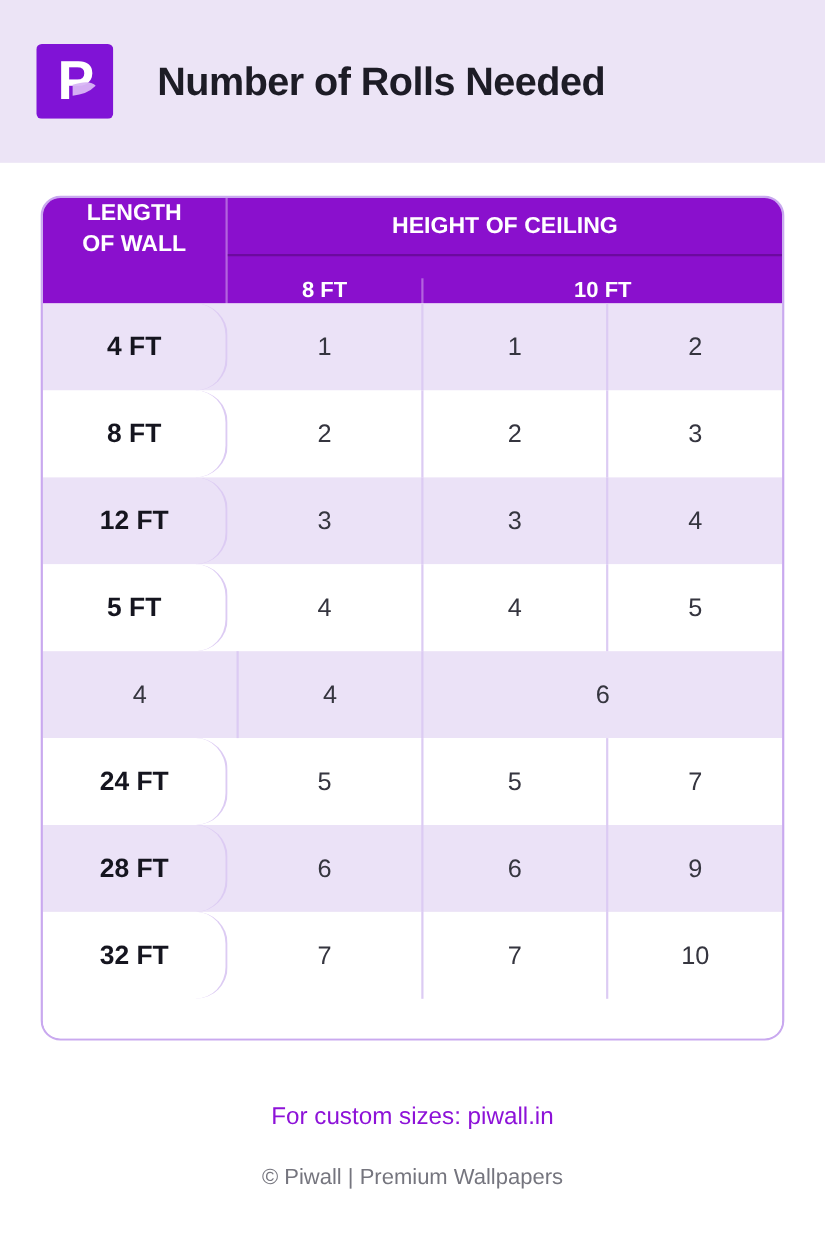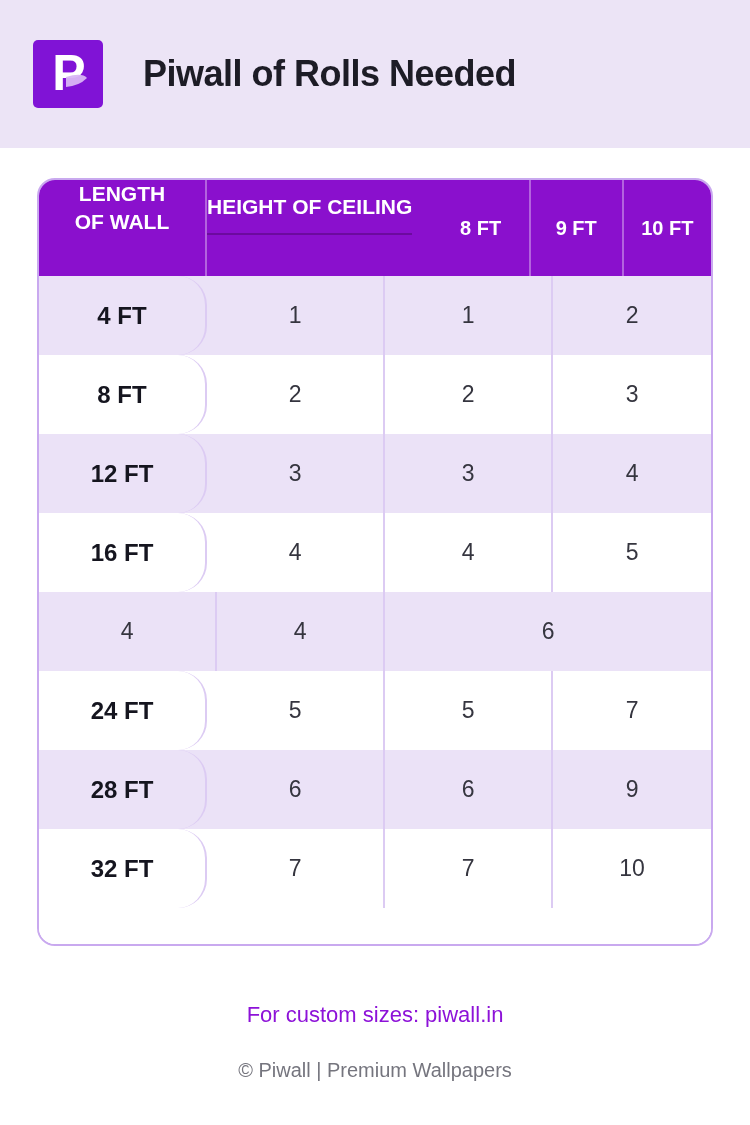--- a/index.html
+++ b/index.html
@@ -66,21 +66,21 @@
     flex: 0 0 25%;
     display: flex;
     align-items: flex-start;
     justify-content: center;
     text-align: center;
     font-weight: bold;
     font-size: 21px;
     line-height: 1.35;
     border-right: 2px solid rgba(255,255,255,0.35);
   }
-  .head-right { flex: 1 1 auto; display: flex; flex-direction: row; gap: 20px; }
+  .head-right { flex: 1 1 auto; display: flex; flex-direction: column; gap: 20px; }
   .group-header {
     height: 55px;
     display: flex;
     align-items: center;
     justify-content: center;
     font-weight: bold;
     font-size: 21px;
     border-bottom: 2px solid rgba(70,5,105,0.45);
   }
   .subcols { flex: 1 1 auto; display: flex; }
@@ -137,38 +137,37 @@
 
   <header class="top-band">
     <div class="logo">
       <svg class="logo-svg" viewBox="0 0 70 68">
         <rect x="0" y="0" width="70" height="68" rx="5" fill="#8013d6"></rect>
         <text x="36" y="50" text-anchor="middle" font-size="50" font-weight="bold" fill="#ffffff">P</text>
         <path d="M33 37 Q49 32 54 38 Q46 46 33 47 Z" fill="#d8b6f4" opacity="0.95"></path>
       </svg>
     </div>
     <div class="title-block">
-      <h1>Piwall of Rolls Needed</h1>
+      <h1>Number of Rolls Needed</h1>
     </div>
   </header>
 
   <main>
     <div class="table-wrap">
       <div class="thead">
         <div class="corner">
           <span>
             <span>LENGTH</span><br>
             <span>OF WALL</span>
           </span>
         </div>
         <div class="head-right">
           <div class="group-header">HEIGHT OF CEILING</div>
           <div class="subcols">
             <div class="subcol c1">8 FT</div>
-            <div class="subcol c2">9 FT</div>
             <div class="subcol c3">10 FT</div>
           </div>
         </div>
       </div>
       <div class="tbody">
           <div class="trow">
             <div class="cell label">4 FT</div>
             <div class="cell v1">1</div>
             <div class="cell v2">1</div>
             <div class="cell v3">2</div>
@@ -179,21 +178,21 @@
             <div class="cell v2">2</div>
             <div class="cell v3">3</div>
           </div>
           <div class="trow">
             <div class="cell label">12 FT</div>
             <div class="cell v1">3</div>
             <div class="cell v2">3</div>
             <div class="cell v3">4</div>
           </div>
           <div class="trow">
-            <div class="cell label">16 FT</div>
+            <div class="cell label">5 FT</div>
             <div class="cell v1">4</div>
             <div class="cell v2">4</div>
             <div class="cell v3">5</div>
           </div>
           <div class="trow">
             <div class="cell v1">4</div>
             <div class="cell v2">4</div>
             <div class="cell v3">6</div>
           </div>
           <div class="trow">

